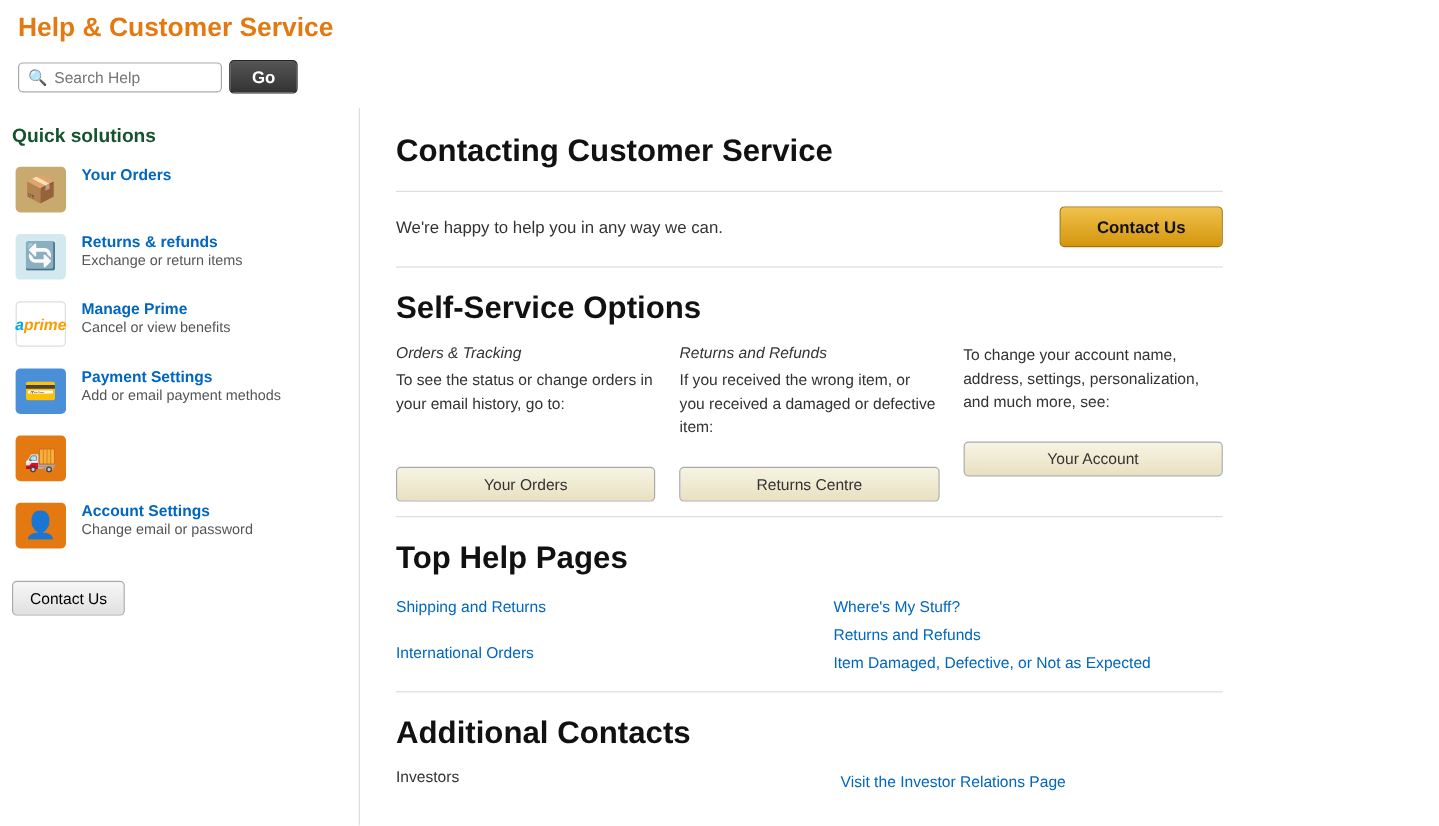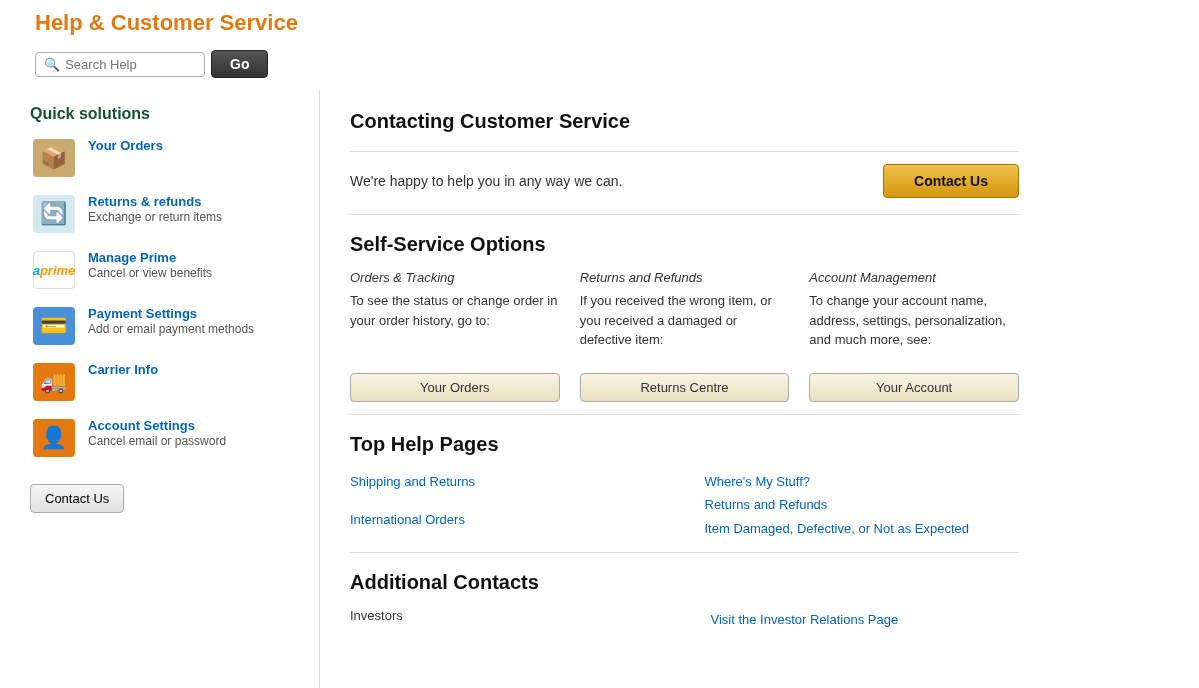--- a/index.html
+++ b/index.html
@@ -1,19 +1,19 @@
 <!DOCTYPE html>
 <html><head>
   <meta charset="utf-8">
   <style>
     * { box-sizing: border-box; margin: 0; padding: 0; }
     body { font-family: Arial, Helvetica, sans-serif; font-size: 13px; color: #333; background: #fff; }
 
     
-    .page-wrapper { display: flex; flex-direction: column; width: 1049px; min-height: 688px; padding-left: 20px; }
+    .page-wrapper { display: flex; flex-direction: column; width: 1049px; min-height: 688px; }
 
     .top-title {
       padding: 10px 15px 6px;
       font-size: 22px;
       font-weight: bold;
       color: #e47911;
     }
 
     .search-bar {
       display: flex;
@@ -122,21 +122,21 @@
       font-size: 13px;
       cursor: pointer;
     }
 
     
     .main-content {
       flex: 1;
       padding: 20px 30px;
     }
     .main-title {
-      font-size: 20px;
+      font-size: 26px;
       font-weight: bold;
       color: #111;
       margin-bottom: 18px;
     }
     .hr { border: none; border-top: 1px solid #ddd; margin: 12px 0; }
 
     .intro-row {
       display: flex;
       align-items: center;
       justify-content: space-between;
@@ -150,21 +150,21 @@
       border-radius: 4px;
       padding: 8px 30px;
       font-size: 14px;
       font-weight: bold;
       color: #111;
       cursor: pointer;
       white-space: nowrap;
     }
 
     .section-title {
-      font-size: 20px;
+      font-size: 26px;
       font-weight: bold;
       color: #111;
       margin: 18px 0 14px;
     }
 
     .self-service-grid {
       display: grid;
       grid-template-columns: 1fr 1fr 1fr;
       gap: 0 20px;
       margin-bottom: 10px;
@@ -273,32 +273,31 @@
           <div class="sidebar-item-desc">Add or email payment methods</div>
         </div>
       </div>
 
       
       <div class="sidebar-item">
         <div class="sidebar-item-icon">
           <div class="icon-box icon-carrier" style="font-size:22px;">🚚</div>
         </div>
         <div class="sidebar-item-text">
-          <div class="sidebar-item-label">Carrier Info</div>
         </div>
       </div>
 
       
       <div class="sidebar-item">
         <div class="sidebar-item-icon">
           <div class="icon-box icon-account" style="font-size:22px;">👤</div>
         </div>
         <div class="sidebar-item-text">
           <div class="sidebar-item-label">Account Settings</div>
-          <div class="sidebar-item-desc">Cancel email or password</div>
+          <div class="sidebar-item-desc">Change email or password</div>
         </div>
       </div>
 
       <button class="sidebar-contact-btn">Contact Us</button>
     </div>
 
     <div class="main-content">
       <h1 class="main-title">Contacting Customer Service</h1>
       <hr class="hr">
 
@@ -308,32 +307,31 @@
       </div>
 
       <hr class="hr">
 
       <h2 class="section-title">Self-Service Options</h2>
 
       <div class="self-service-grid">
 
         <div class="self-service-col">
           <div class="self-service-col-title">Orders &amp; Tracking</div>
-          <div class="self-service-col-desc">To see the status or change order in your order history, go to:</div>
+          <div class="self-service-col-desc">To see the status or change orders in your email history, go to:</div>
           <button class="self-service-btn">Your Orders</button>
         </div>
 
         <div class="self-service-col">
           <div class="self-service-col-title">Returns and Refunds</div>
           <div class="self-service-col-desc">If you received the wrong item, or you received a damaged or defective item:</div>
           <button class="self-service-btn">Returns Centre</button>
         </div>
 
         <div class="self-service-col">
-          <div class="self-service-col-title">Account Management</div>
           <div class="self-service-col-desc">To change your account name, address, settings, personalization, and much more, see:</div>
           <button class="self-service-btn">Your Account</button>
         </div>
       </div>
 
       <hr class="hr">
       <h2 class="section-title">Top Help Pages</h2>
 
       <div class="top-help-links">
 

